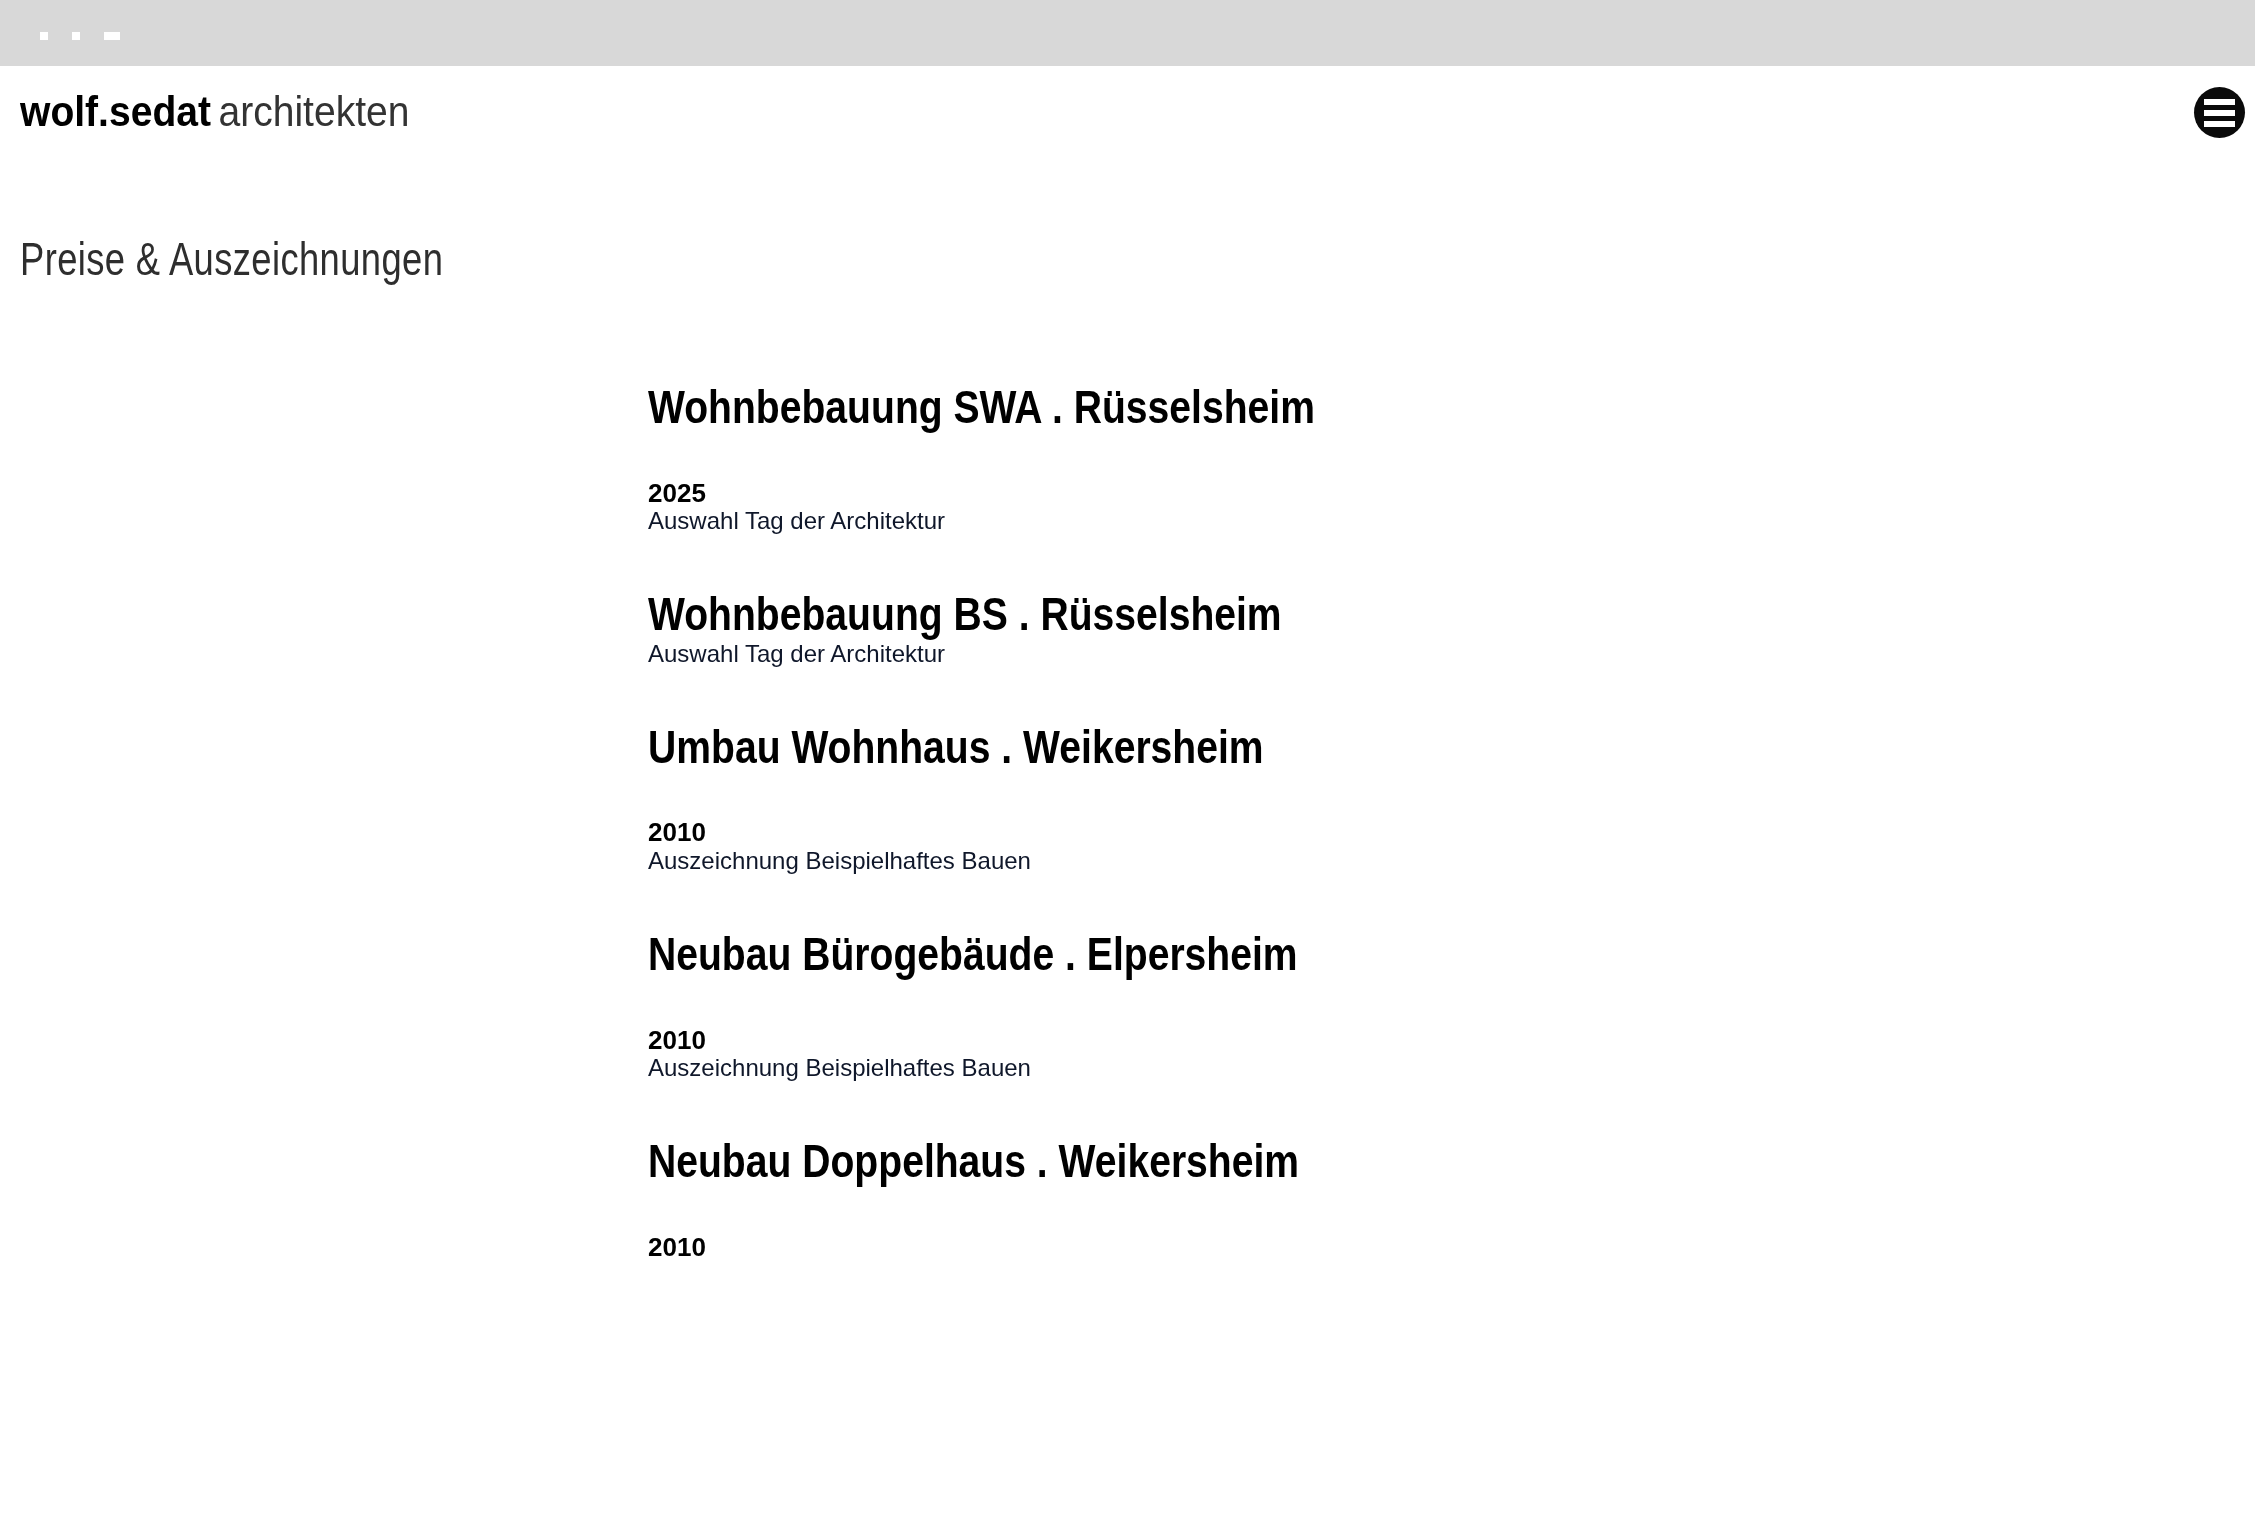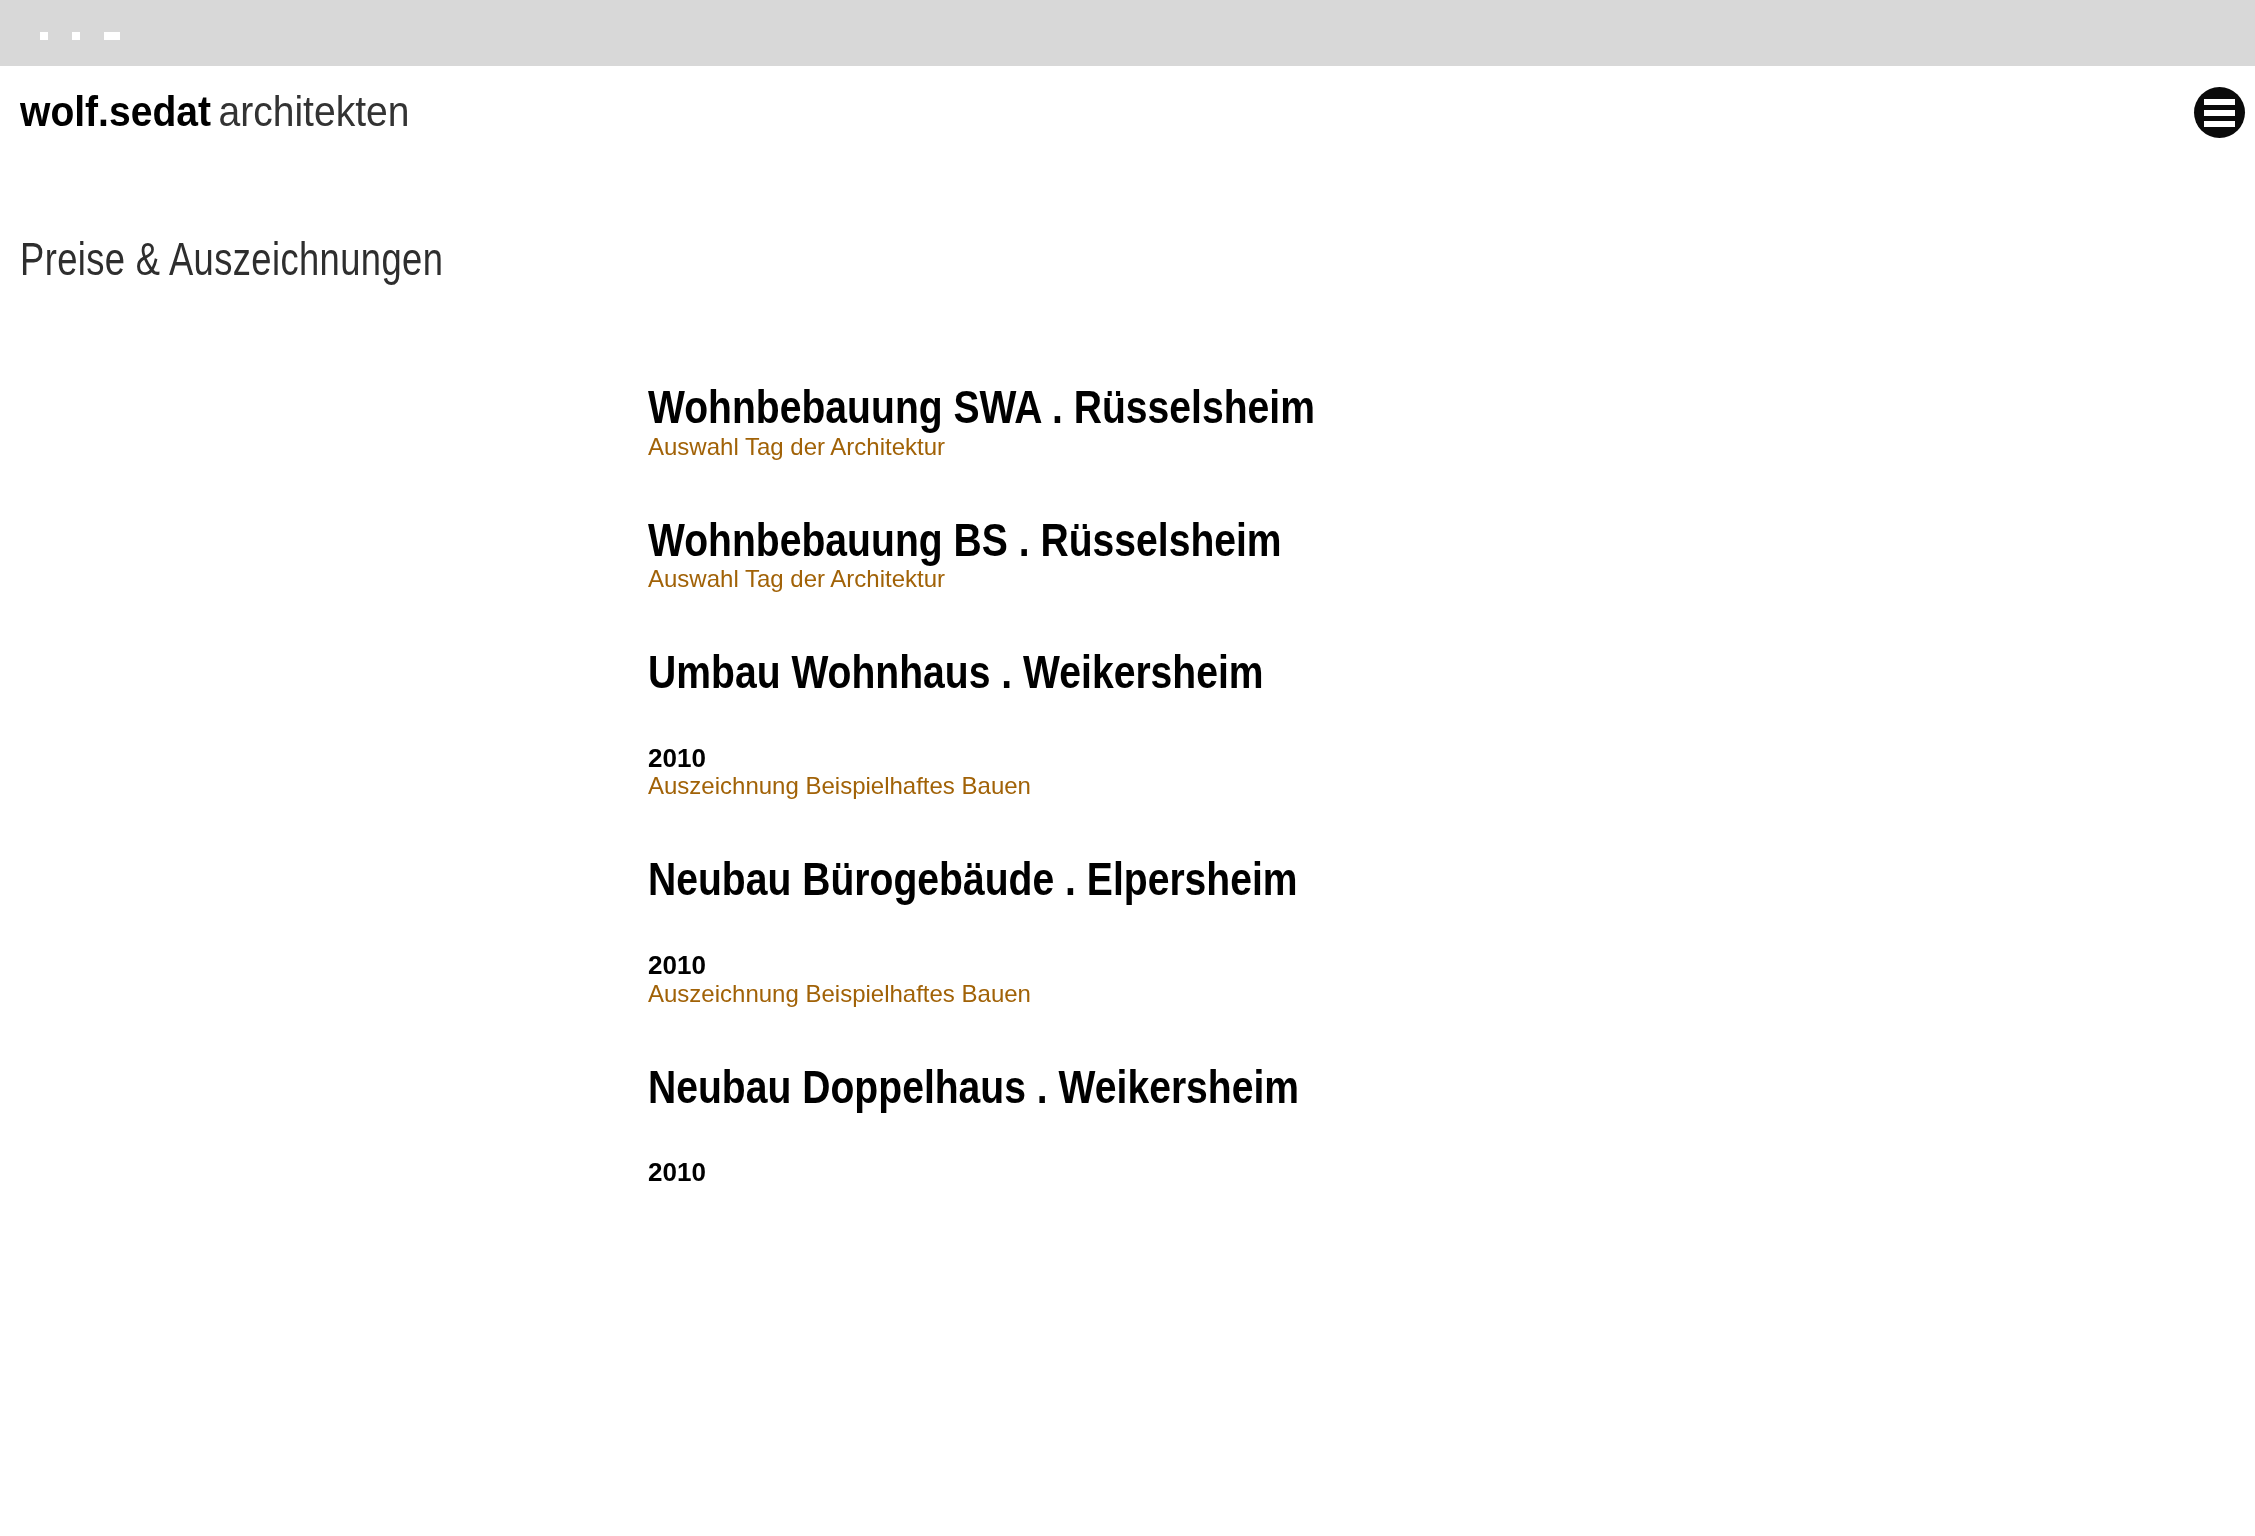--- a/index.html
+++ b/index.html
@@ -59,21 +59,21 @@
   .award-title {
     font-size: 46px; font-weight: bold; color: #000;
     line-height: 1.1; white-space: nowrap;
     transform: scaleX(0.85); transform-origin: left top;
   }
   .award-year {
     margin-top: 46px;
     font-size: 26px; font-weight: bold; color: #000; line-height: 1.1;
   }
   .award-desc {
-    font-size: 24px; font-weight: normal; color: #a16207; line-height: 1.2;
+    font-size: 24px; font-weight: normal; color: #0f172a; line-height: 1.2;
     min-height: 29px;
   }
 </style>
 </head>
 <body>
 
 <div class="topbar">
   <span class="dot dot-1"></span>
   <span class="dot dot-2"></span>
   <span class="dot dot-3"></span>
@@ -90,20 +90,21 @@
     <span class="menu-bar"></span>
   </span>
 </button>
 
 <h1 class="page-title">Preise &amp; Auszeichnungen</h1>
 
 <section class="awards">
 
   <article class="award">
     <h2 class="award-title">Wohnbebauung SWA . Rüsselsheim</h2>
+    <div class="award-year">2025</div>
     <div class="award-desc">Auswahl Tag der Architektur</div>
   </article>
 
 
   <article class="award">
     <h2 class="award-title">Wohnbebauung BS . Rüsselsheim</h2>
     <div class="award-desc">Auswahl Tag der Architektur</div>
   </article>
 
   <article class="award">

